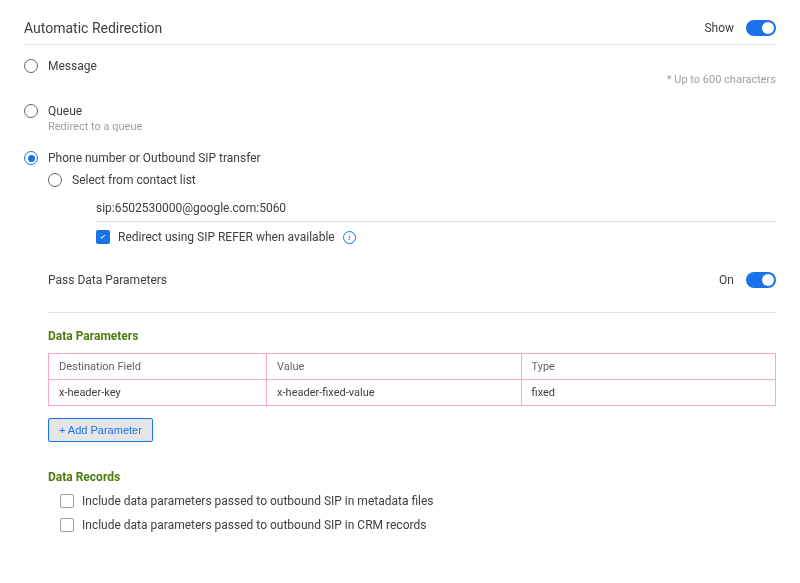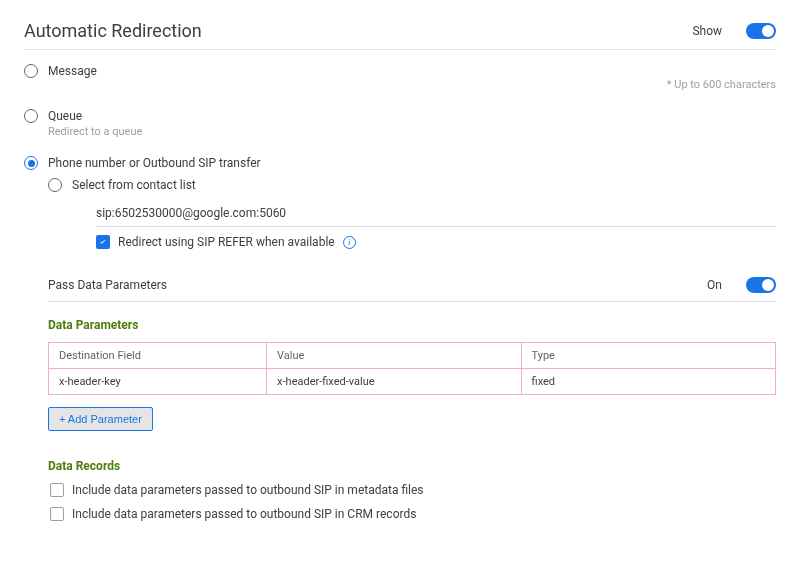--- a/index.html
+++ b/index.html
@@ -11,22 +11,22 @@
     padding: 20px 24px 0 24px;
   }
   .header-row {
     display: flex;
     justify-content: space-between;
     align-items: center;
     border-bottom: 1px solid #e0e0e0;
     padding-bottom: 8px;
     margin-bottom: 14px;
   }
-  .header-title { font-size: 18px; color: #3c4043; }
-  .toggle-wrap { display: flex; align-items: center; gap: 24px; }
+  .header-title { font-size: 14px; color: #3c4043; }
+  .toggle-wrap { display: flex; align-items: center; gap: 12px; }
   .toggle-label { font-size: 12px; color: #3c4043; }
   .toggle {
     width: 30px; height: 16px; border-radius: 10px; background: #1a73e8;
     position: relative; cursor: pointer;
   }
   .toggle::after {
     content: ""; position: absolute; right: 2px; top: 2px;
     width: 12px; height: 12px; border-radius: 50%; background: #fff;
   }
   .radio-row {
@@ -78,39 +78,39 @@
   .info-icon {
     width: 13px; height: 13px; border: 1px solid #1a73e8; border-radius: 50%;
     color: #1a73e8; font-size: 9px; display: inline-flex; align-items: center;
     justify-content: center; font-style: italic; font-family: serif;
   }
   .section {
     margin-left: 24px; margin-top: 28px;
   }
   .section-header {
     display: flex; justify-content: space-between; align-items: center;
-    border-bottom: 1px solid #e0e0e0; padding-bottom: 8px; margin-bottom: 16px;
+    border-bottom: 1px solid #e0e0e0; padding-bottom: 24px; margin-bottom: 16px;
   }
   .section-title { font-size: 12px; color: #3c4043; }
   .sub-title { font-size: 12px; color: #4d7c0f; font-weight: 700; margin-bottom: 10px; }
   table.params {
     width: 100%; border-collapse: collapse; font-size: 11px;
   }
   table.params th, table.params td {
     border: 1px solid #f9a8d4; text-align: left; padding: 6px 10px;
     font-weight: normal; color: #3c4043;
   }
   table.params th { background: #fff; color: #5f6368; }
   .add-btn {
     margin-top: 12px; border: 1px solid #1a73e8; color: #1a73e8;
     background: #e5e5e5; font-size: 11px; padding: 5px 10px; cursor: pointer;
     border-radius: 2px;
   }
   .records { margin-top: 28px; }
-  .records .check-row { margin-left: 2px; margin-top: 10px; text-align: center; }
+  .records .check-row { margin-left: 12px; margin-top: 10px; text-align: center; }
 </style>
 </head>
 <body>
 
 <div class="header-row">
   <div class="header-title">Automatic Redirection</div>
   <div class="toggle-wrap">
     <span class="toggle-label">Show</span>
     <div class="toggle"></div>
   </div>

